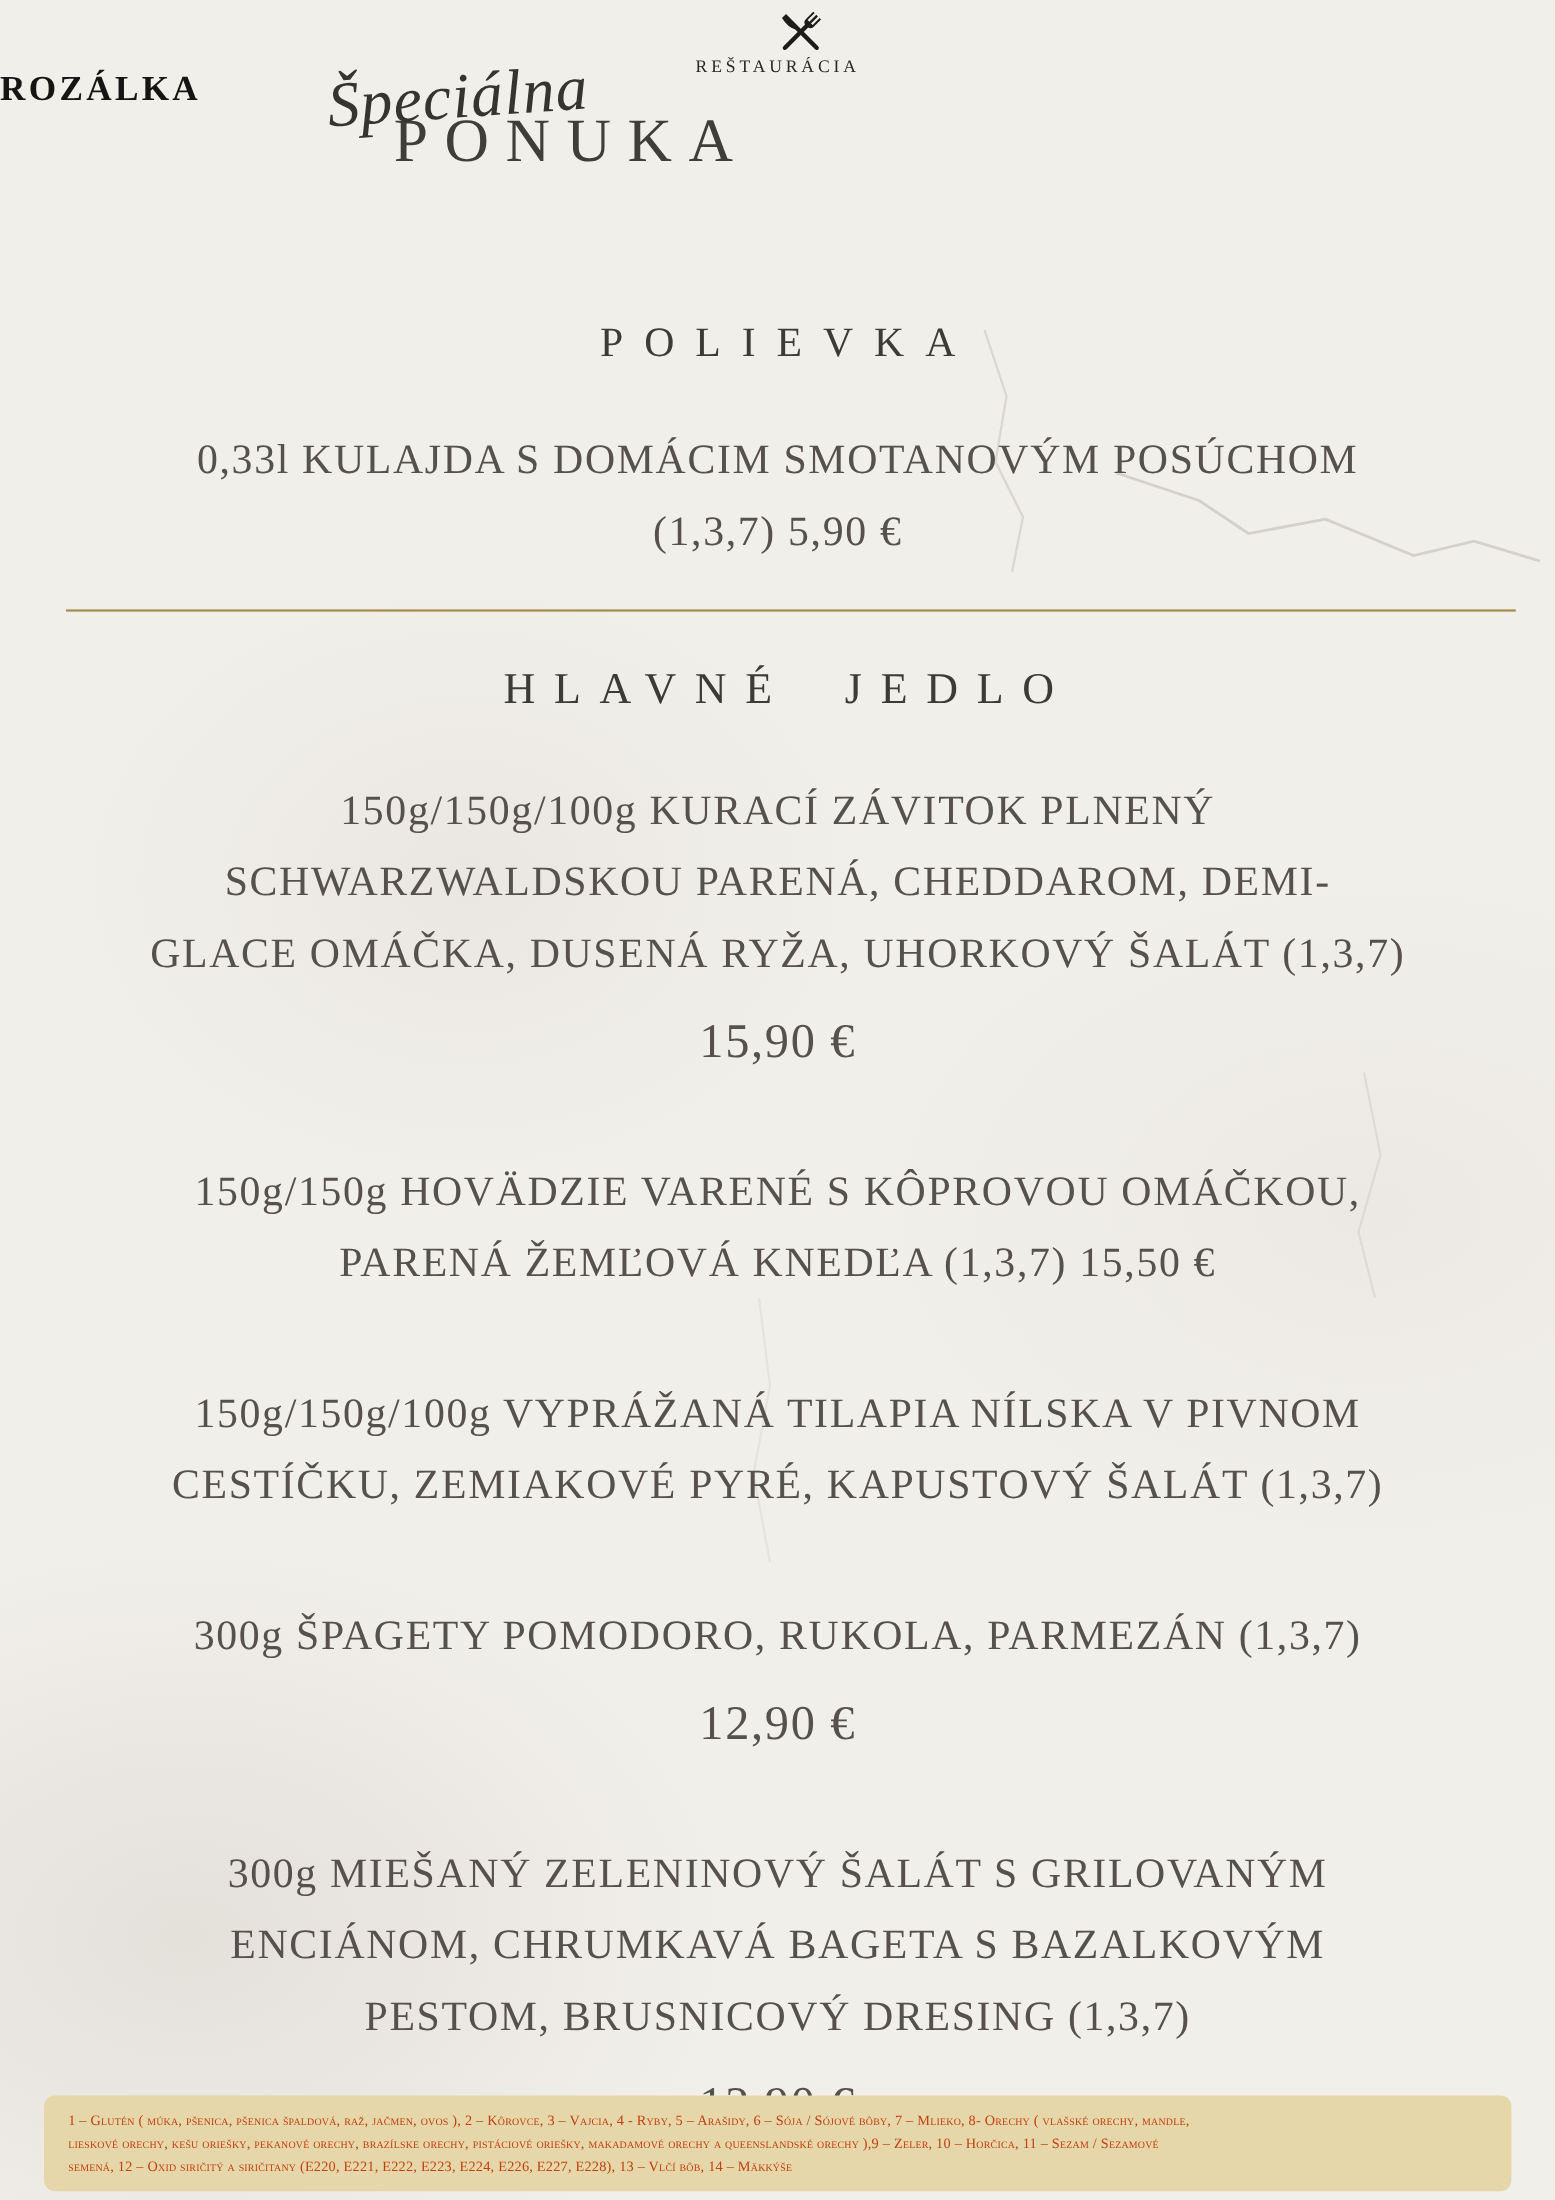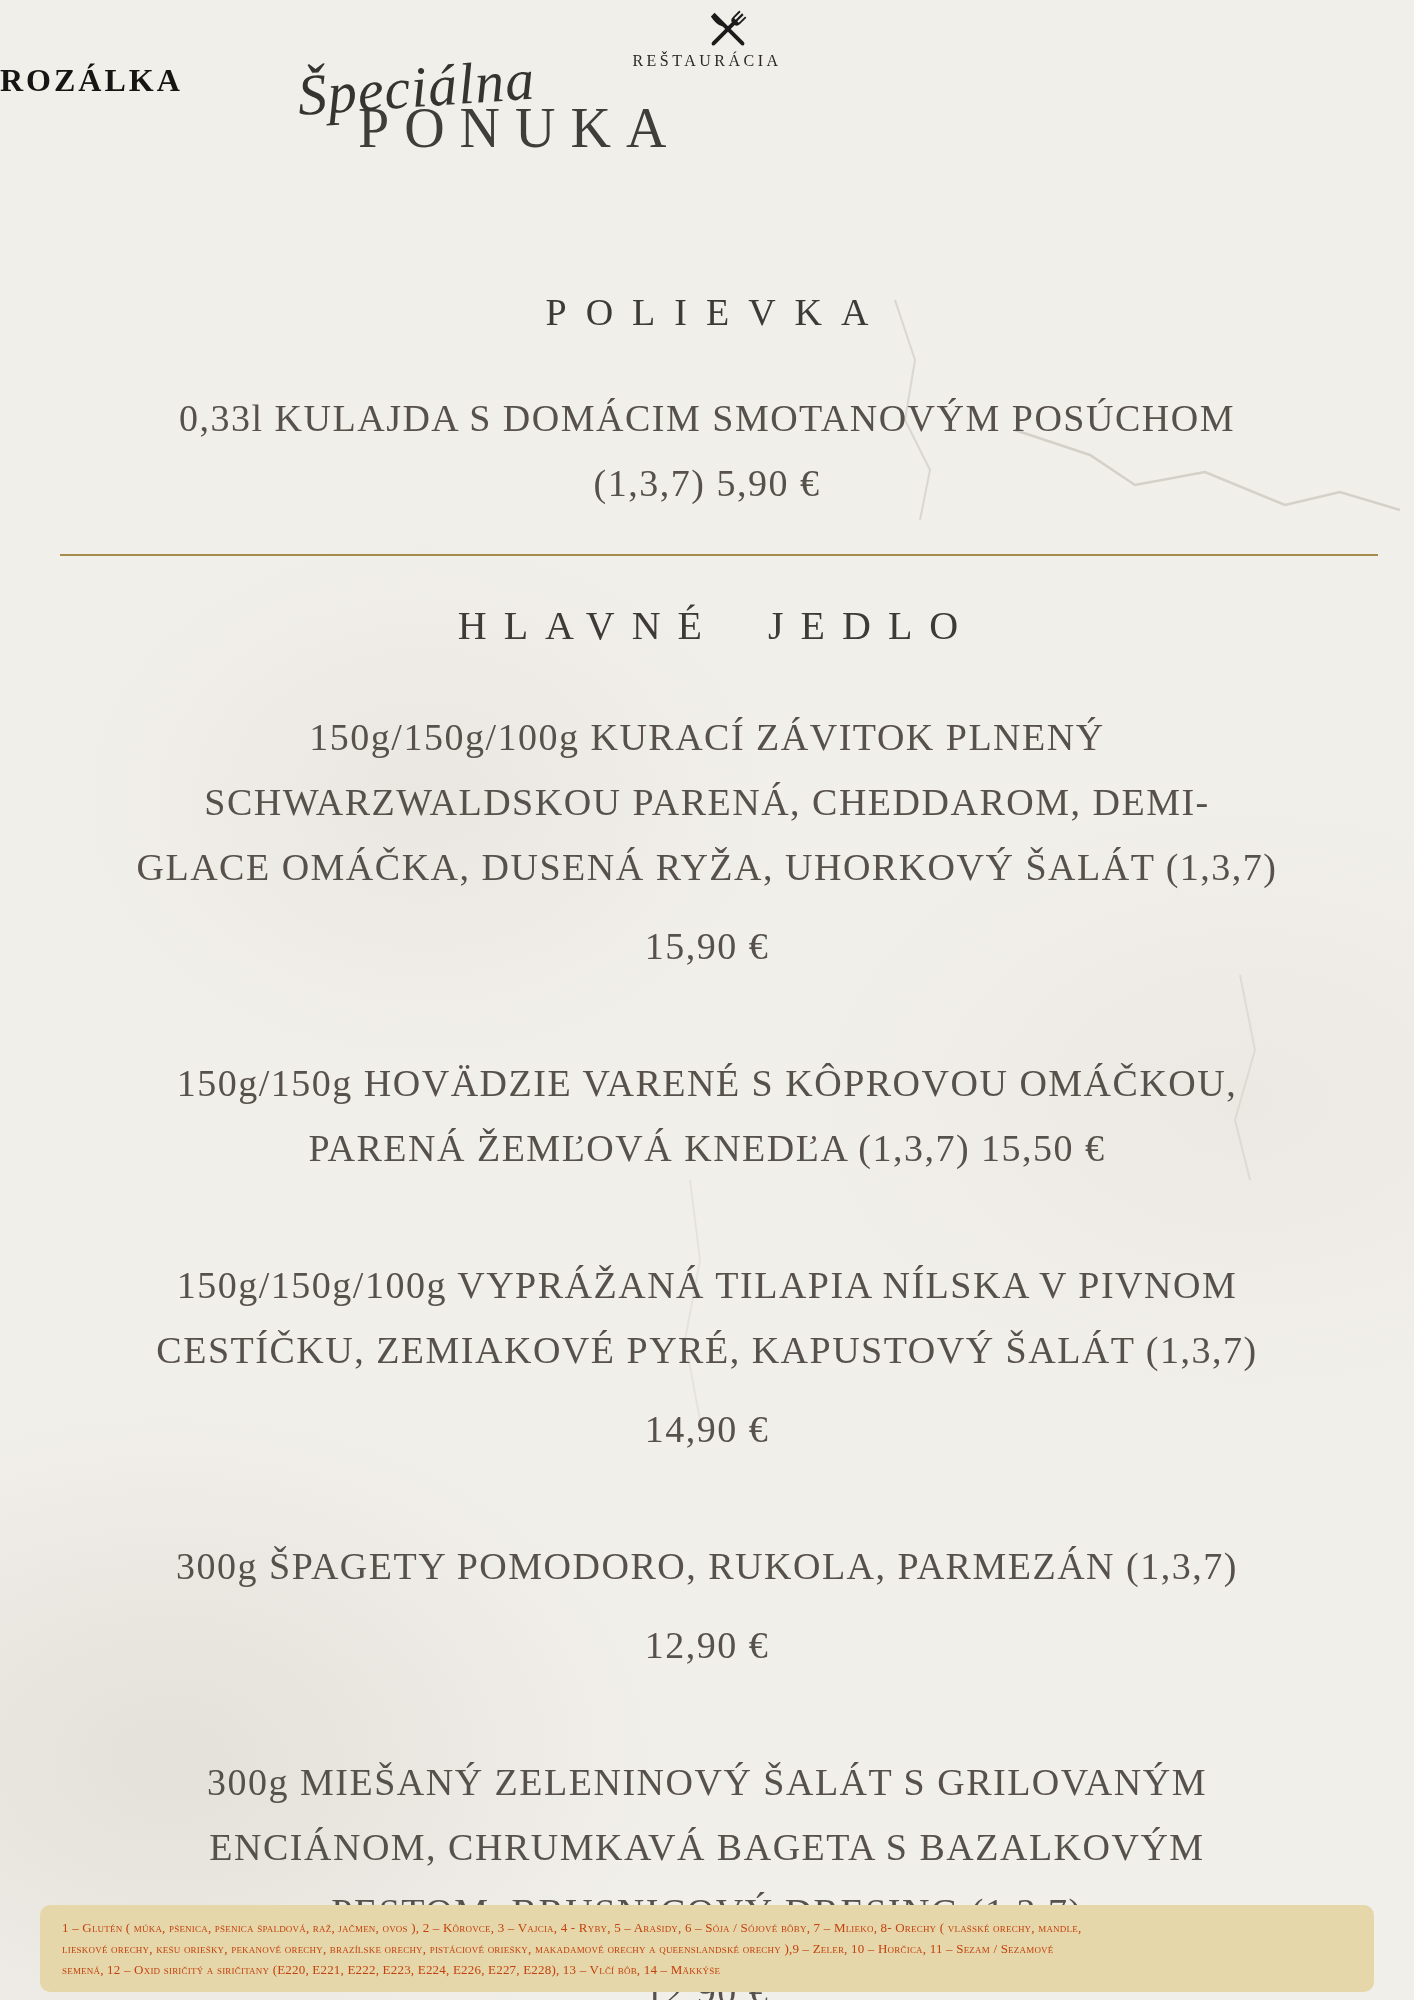--- a/index.html
+++ b/index.html
@@ -51,21 +51,21 @@
   .soup-heading { margin-top:18px; }
   .soup-item { margin-top:52px; font-size:39px; letter-spacing:1.5px; line-height:1.42; color:#57514b; }
   .divider {
     border:none; border-top:2px solid #a58c4c;
     margin:38px 36px 0 60px; background:none;
   }
   .mains-heading { margin-top:46px; font-size:40px; letter-spacing:17px; word-spacing:22px; }
   .mains-list { margin-top:56px; }
   .dish { margin-bottom:72px; }
   .dish-line { display:block; font-size:38px; letter-spacing:1.5px; line-height:65px; color:#57514b; }
-  .dish-price { display:block; font-size:38px; letter-spacing:1.5px; line-height:65px; margin-top:14px; color:#57514b; }
+  .dish-price { display:block; font-size:44px; letter-spacing:1.5px; line-height:65px; margin-top:14px; color:#57514b; }
 
   
   .allergen-strip {
     position:absolute; left:40px; right:40px; bottom:8px;
     background:#e6d7ab; border-radius:10px;
     padding:12px 22px; overflow:hidden;
   }
   .allergen-line {
     display:block; font-variant:small-caps;
     font-size:13px; line-height:1.62; letter-spacing:0.2px;
@@ -132,21 +132,20 @@
       </div>
 
       <div class="dish">
         <span class="dish-line">150g/150g HOVÄDZIE VARENÉ S KÔPROVOU OMÁČKOU,</span>
         <span class="dish-line">PARENÁ ŽEMĽOVÁ KNEDĽA (1,3,7) 15,50 €</span>
       </div>
 
       <div class="dish">
         <span class="dish-line">150g/150g/100g VYPRÁŽANÁ TILAPIA NÍLSKA V PIVNOM</span>
         <span class="dish-line">CESTÍČKU, ZEMIAKOVÉ PYRÉ, KAPUSTOVÝ ŠALÁT (1,3,7)</span>
-        <span class="dish-price">14,90 €</span>
       </div>
 
       <div class="dish">
         <span class="dish-line">300g ŠPAGETY POMODORO, RUKOLA, PARMEZÁN (1,3,7)</span>
         <span class="dish-price">12,90 €</span>
       </div>
 
       <div class="dish">
         <span class="dish-line">300g MIEŠANÝ ZELENINOVÝ ŠALÁT S GRILOVANÝM</span>
         <span class="dish-line">ENCIÁNOM, CHRUMKAVÁ BAGETA S BAZALKOVÝM</span>

